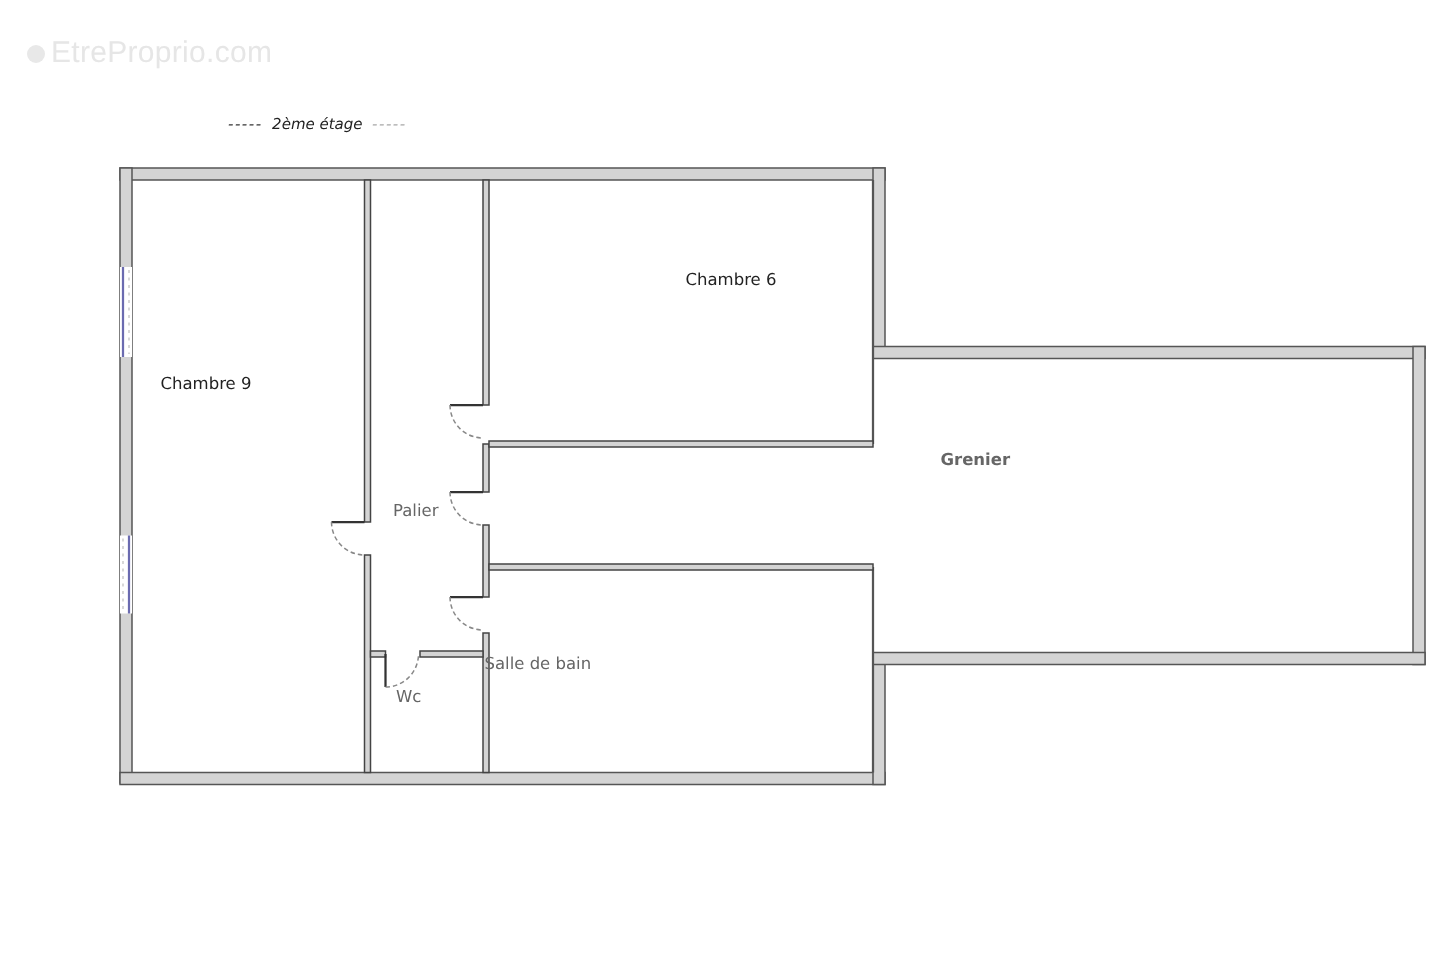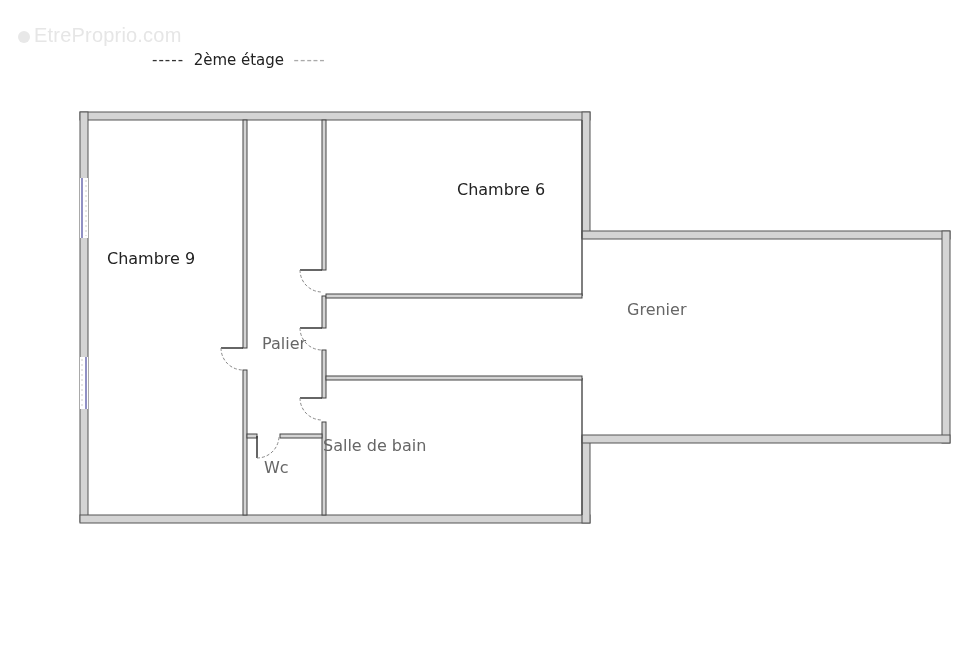--- a/index.html
+++ b/index.html
@@ -2,25 +2,25 @@
 <html><head>
   <meta charset="utf-8">
   <style>
     html, body { margin: 0; padding: 0; background: #ffffff; }
     body { width: 967px; height: 649px; position: relative; overflow: hidden;
            font-family: "DejaVu Sans", sans-serif; }
     .watermark { position: absolute; left: 18px; top: 24px; font-size: 20px;
                  color: #e6e6e6; font-family: "Liberation Sans", sans-serif; letter-spacing: 0.2px; }
     .watermark .dot { display: inline-block; width: 12px; height: 12px; border-radius: 50%;
                       background: #e8e8e8; margin-right: 4px; vertical-align: -1px; }
-    .floor-title { position: absolute; left: 152px; top: 51px; font-size: 15px; color: #222; }
+    .floor-title { position: absolute; left: 152px; top: 78px; font-size: 10px; color: #222; font-style: italic; }
     .floor-title .dash { color: #333; letter-spacing: 1px; }
     .floor-title .dash.light { color: #aaa; }
     svg.plan { position: absolute; left: 0; top: 0; }
-    .room-label { position: absolute; font-size: 16px; color: #222; white-space: nowrap; }
+    .room-label { position: absolute; font-size: 11px; color: #222; white-space: nowrap; }
     .room-label.light { color: #666; }
   </style>
 </head>
 <body>
 
 <div class="watermark">
   <span class="dot"></span><span>EtreProprio.com</span>
 </div>
 
 <div class="floor-title">
@@ -86,13 +86,13 @@
     <path d="M300 398 A22 22 0 0 0 322 420"></path>
     <path d="M257 458 A22 22 0 0 0 279 436"></path>
   </g>
 </svg>
 
 <div class="room-label" style="left:107px; top:249px;">Chambre 9</div>
 <div class="room-label" style="left:457px; top:180px;">Chambre 6</div>
 <div class="room-label light" style="left:262px; top:334px;text-align:right;">Palier</div>
 <div class="room-label light" style="left:264px; top:458px;text-align:center;">Wc</div>
 <div class="room-label light" style="left:323px; top:436px;">Salle de bain</div>
-<div class="room-label light" style="left:627px; top:300px;">Grenier</div>
+<div class="room-label light" style="left:627px; top:300px;font-weight:bold;">Grenier</div>
 
 </body></html>

